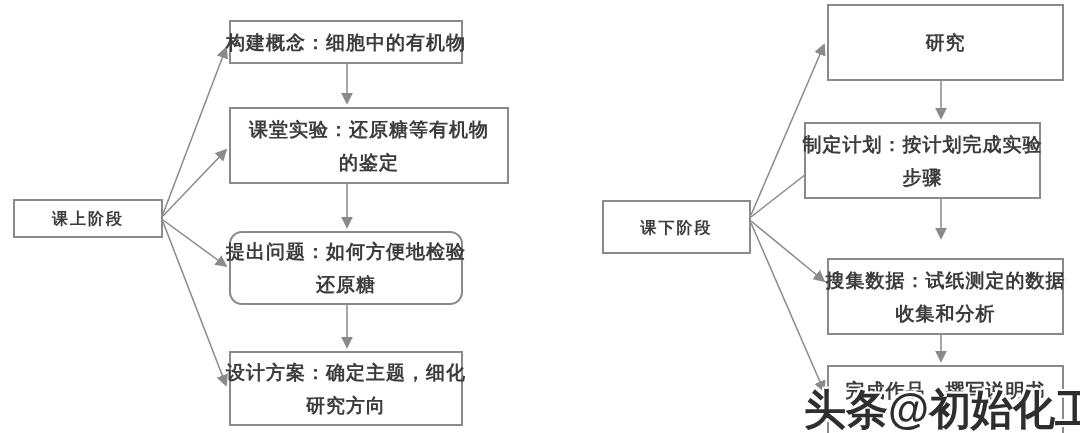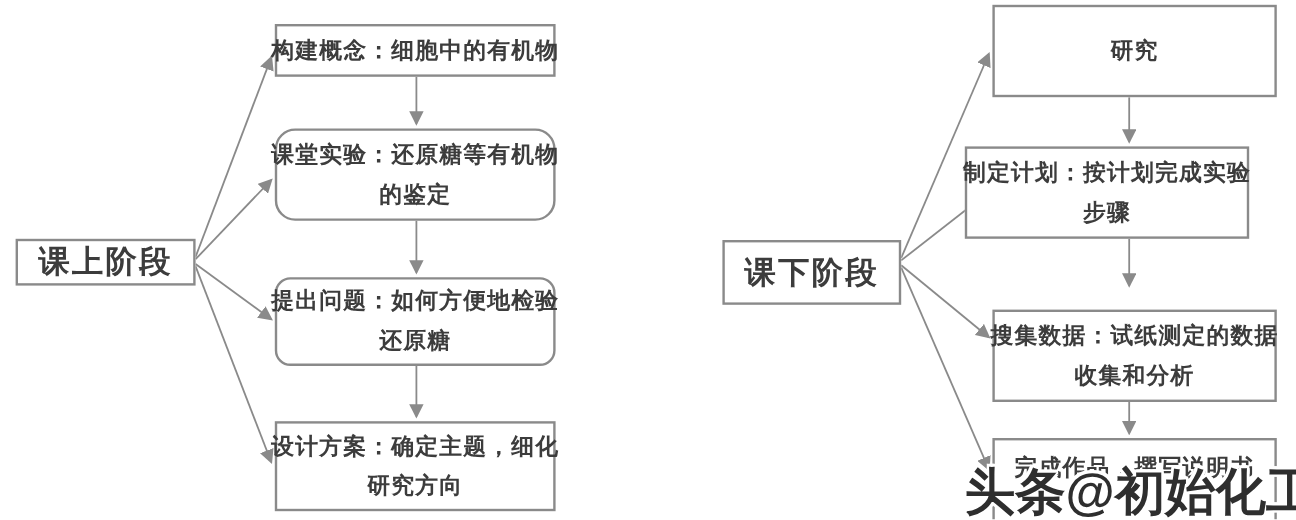--- a/index.html
+++ b/index.html
@@ -25,21 +25,21 @@
     flex-direction:column;
     justify-content:center;
     align-items:center;
     text-align:center;
     font-size:19px;
     font-weight:600;
     letter-spacing:1px;
     color:var(--text);
   }
   .node .ln{line-height:33px;white-space:nowrap;}
-  .stage{font-size:26px;letter-spacing:2px;}
+  .stage{font-size:16px;letter-spacing:2px;}
   .clipped{justify-content:flex-start;padding-top:7px;}
   #watermark{
     position:absolute;
     left:804px;top:382px;
     font-size:42px;
     font-weight:bold;
     letter-spacing:0px;
     color:#2e2e2e;
     white-space:nowrap;
     text-shadow:
@@ -83,21 +83,21 @@
   </svg>
 
   <div class="node stage" style="left:13px;top:199px;width:150px;height:39px;">
     <div class="ln">课上阶段</div>
   </div>
 
   <div class="node" style="left:229px;top:20px;width:234px;height:44px;">
     <div class="ln">构建概念：细胞中的有机物</div>
   </div>
 
-  <div class="node" style="left:229px;top:107px;width:234px;height:77px;border-radius:17px;">
+  <div class="node" style="left:229px;top:107px;width:280px;height:77px;">
     <div class="ln">课堂实验：还原糖等有机物</div>
     <div class="ln">的鉴定</div>
   </div>
 
   <div class="node" style="left:229px;top:231px;width:234px;height:74px;border-radius:13px;">
     <div class="ln">提出问题：如何方便地检验</div>
     <div class="ln">还原糖</div>
   </div>
 
   <div class="node" style="left:229px;top:351px;width:234px;height:75px;">

